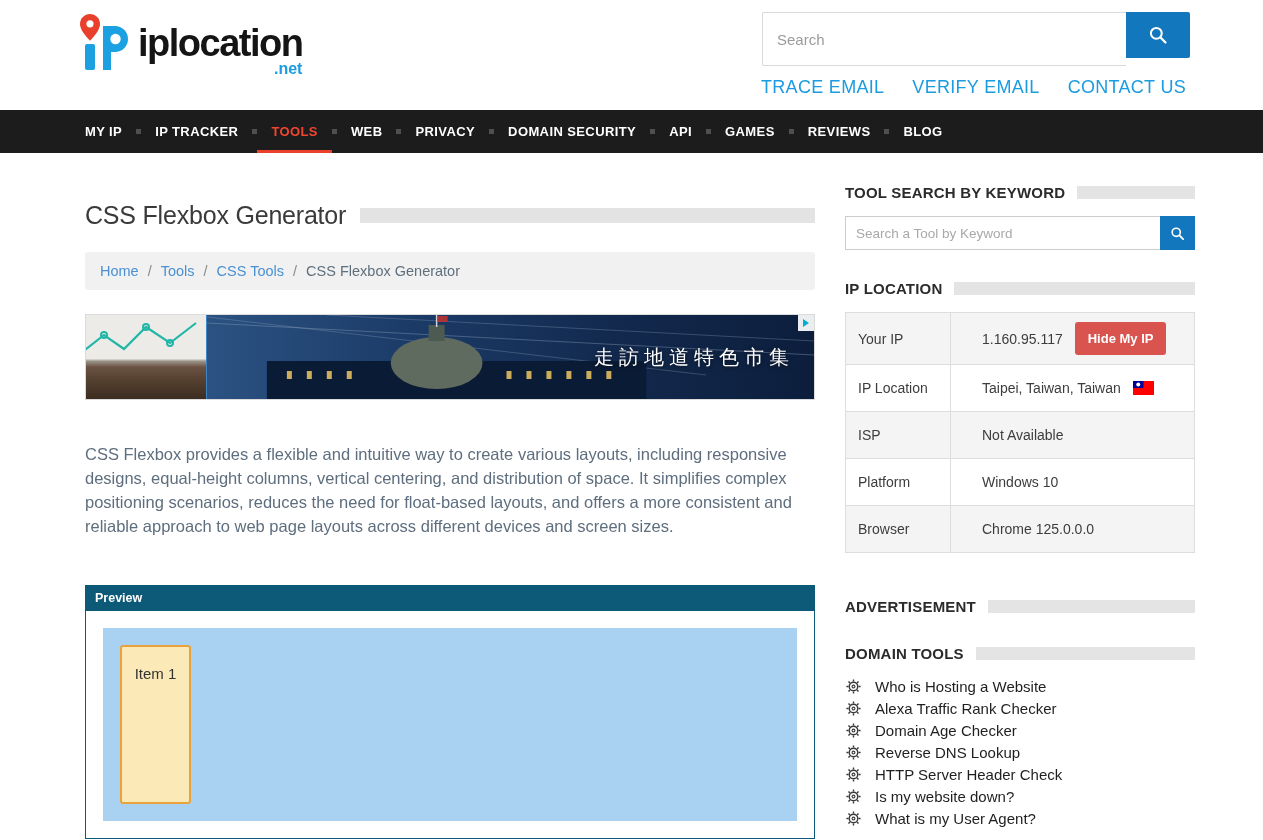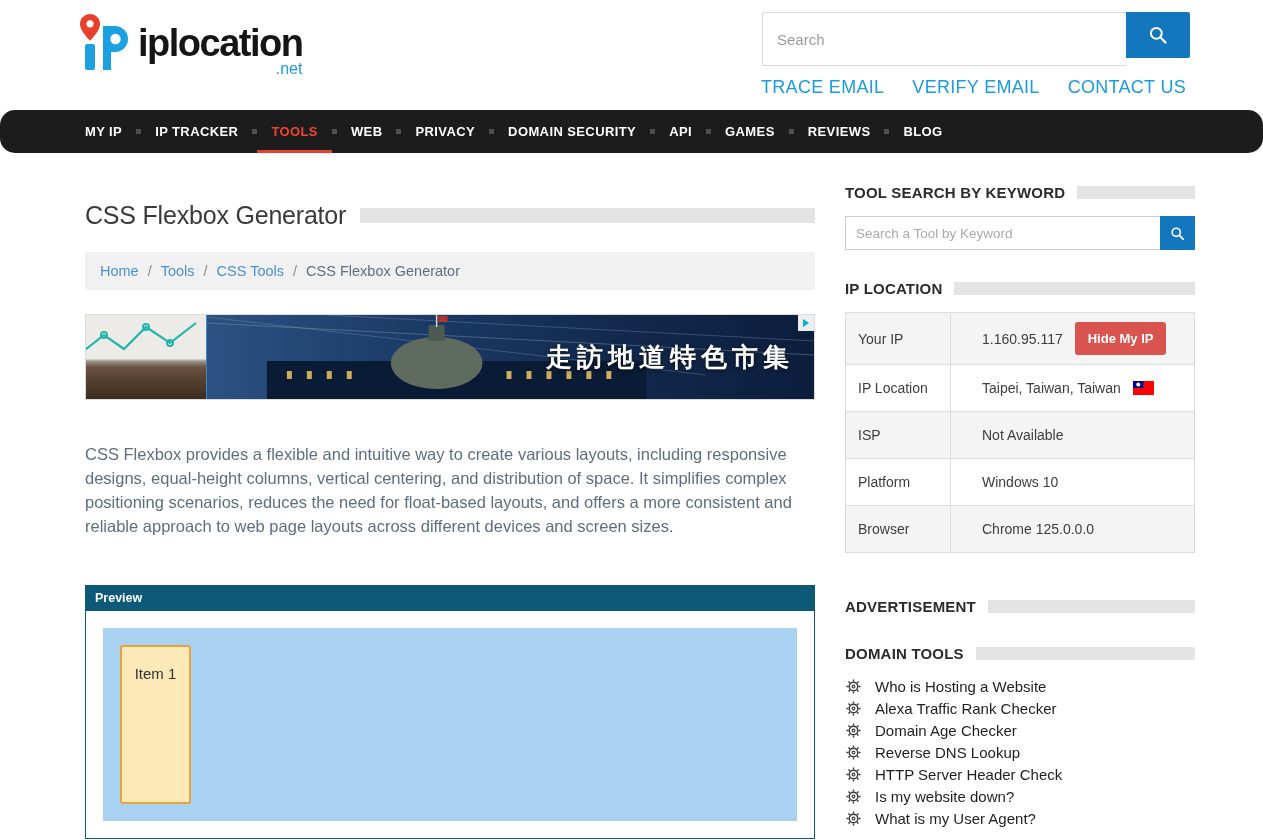--- a/index.html
+++ b/index.html
@@ -9,37 +9,37 @@
     background:#ffffff;
     overflow:hidden;
   }
   .page { position:relative; width:1263px; height:840px; overflow:hidden; background:#fff; }
 
   
   .header { position:absolute; top:0; left:0; right:0; height:110px; background:#fff; }
   .logo { position:absolute; left:76px; top:12px; display:flex; align-items:flex-start; cursor:pointer; }
   .logo-mark { width:58px; height:62px; margin-right:4px; }
   .logo-text { font-size:38px; font-weight:bold; color:#151515; letter-spacing:-1.5px; line-height:54px; margin-top:4px; }
-  .logo-tld { text-align:right; color:#1b9be0; font-size:16px; font-weight:normal; letter-spacing:0; line-height:14px; margin-top:-8px; }
+  .logo-tld { text-align:right; color:#1b9be0; font-size:16px; font-weight:bold; letter-spacing:0; line-height:14px; margin-top:-8px; }
 
   .header-search { position:absolute; top:12px; right:73px; display:flex; height:46px; }
   .header-search input {
     width:364px; height:54px; border:1px solid #d9d9d9; border-right:none;
     padding:0 14px; font-size:15px; color:#333; outline:none; font-family:inherit; border-radius:2px 0 0 2px;
   }
   .header-search input::placeholder { color:#9b9b9b; }
   .header-search button {
     width:64px; height:46px; background:#1277bd; border:none; cursor:pointer;
     display:flex; align-items:center; justify-content:center; border-radius:0 2px 2px 0;
   }
   .header-links { position:absolute; top:77px; right:77px; display:flex; gap:28px; }
   .header-links a { color:#1b9be0; font-size:18px; font-weight:normal; text-decoration:none; letter-spacing:0.3px; cursor:pointer; }
 
   
-  .nav { position:absolute; top:110px; left:0; right:0; height:43px; background:#1d1c1c; display:flex; align-items:stretch; padding-left:71px;border-radius:15px; }
+  .nav { position:absolute; top:110px; left:0; right:0; height:43px; background:#1d1c1c; display:flex; align-items:stretch; padding-left:71px; }
   .nav-item {
     display:flex; align-items:center; padding:0 14px; color:#fff;
     font-size:13px; font-weight:bold; letter-spacing:0.4px; cursor:pointer;
     border-bottom:3px solid transparent; border-top:3px solid transparent;
   }
   .nav-item.active { color:#f04531; border-bottom-color:#e8402a; }
   .nav-sep { width:5px; height:5px; background:#4f4f4f; align-self:center; }
 
   
   .main { position:absolute; left:85px; top:153px; width:730px; }
@@ -56,21 +56,21 @@
 
   
   .ad { margin-top:24px; height:86px; display:flex; position:relative; border:1px solid #dcdcdc; background:#fff; }
   .ad-photo { width:120px; height:100%; position:relative; overflow:hidden;
     background:linear-gradient(180deg,#ecebe7 0%, #ecebe7 52%, #9a9488 55%, #6b5243 62%, #54402f 78%, #3c2d22 100%); }
   .ad-main { flex:1; position:relative; overflow:hidden;
     background:linear-gradient(90deg,#2b5282 0%, #1b3a66 35%, #12284c 70%, #0c1e3c 100%);
     border-left:1px solid #3d85c6; }
   .ad-text {
     position:absolute; right:20px; top:50%; transform:translateY(-50%);
-    color:#fff; font-size:26px; font-weight:bold; letter-spacing:5px;
+    color:#fff; font-size:20px; font-weight:normal; letter-spacing:5px;
     text-shadow:0 1px 4px rgba(0,0,0,.6); white-space:nowrap;
   }
   .adchoices {
     position:absolute; top:0; right:0; width:16px; height:16px; background:rgba(255,255,255,.92);
     display:flex; align-items:center; justify-content:center; cursor:pointer;
   }
 
   .desc { margin-top:42px; font-size:16.5px; line-height:24px; color:#5e6e7e; }
 
   

